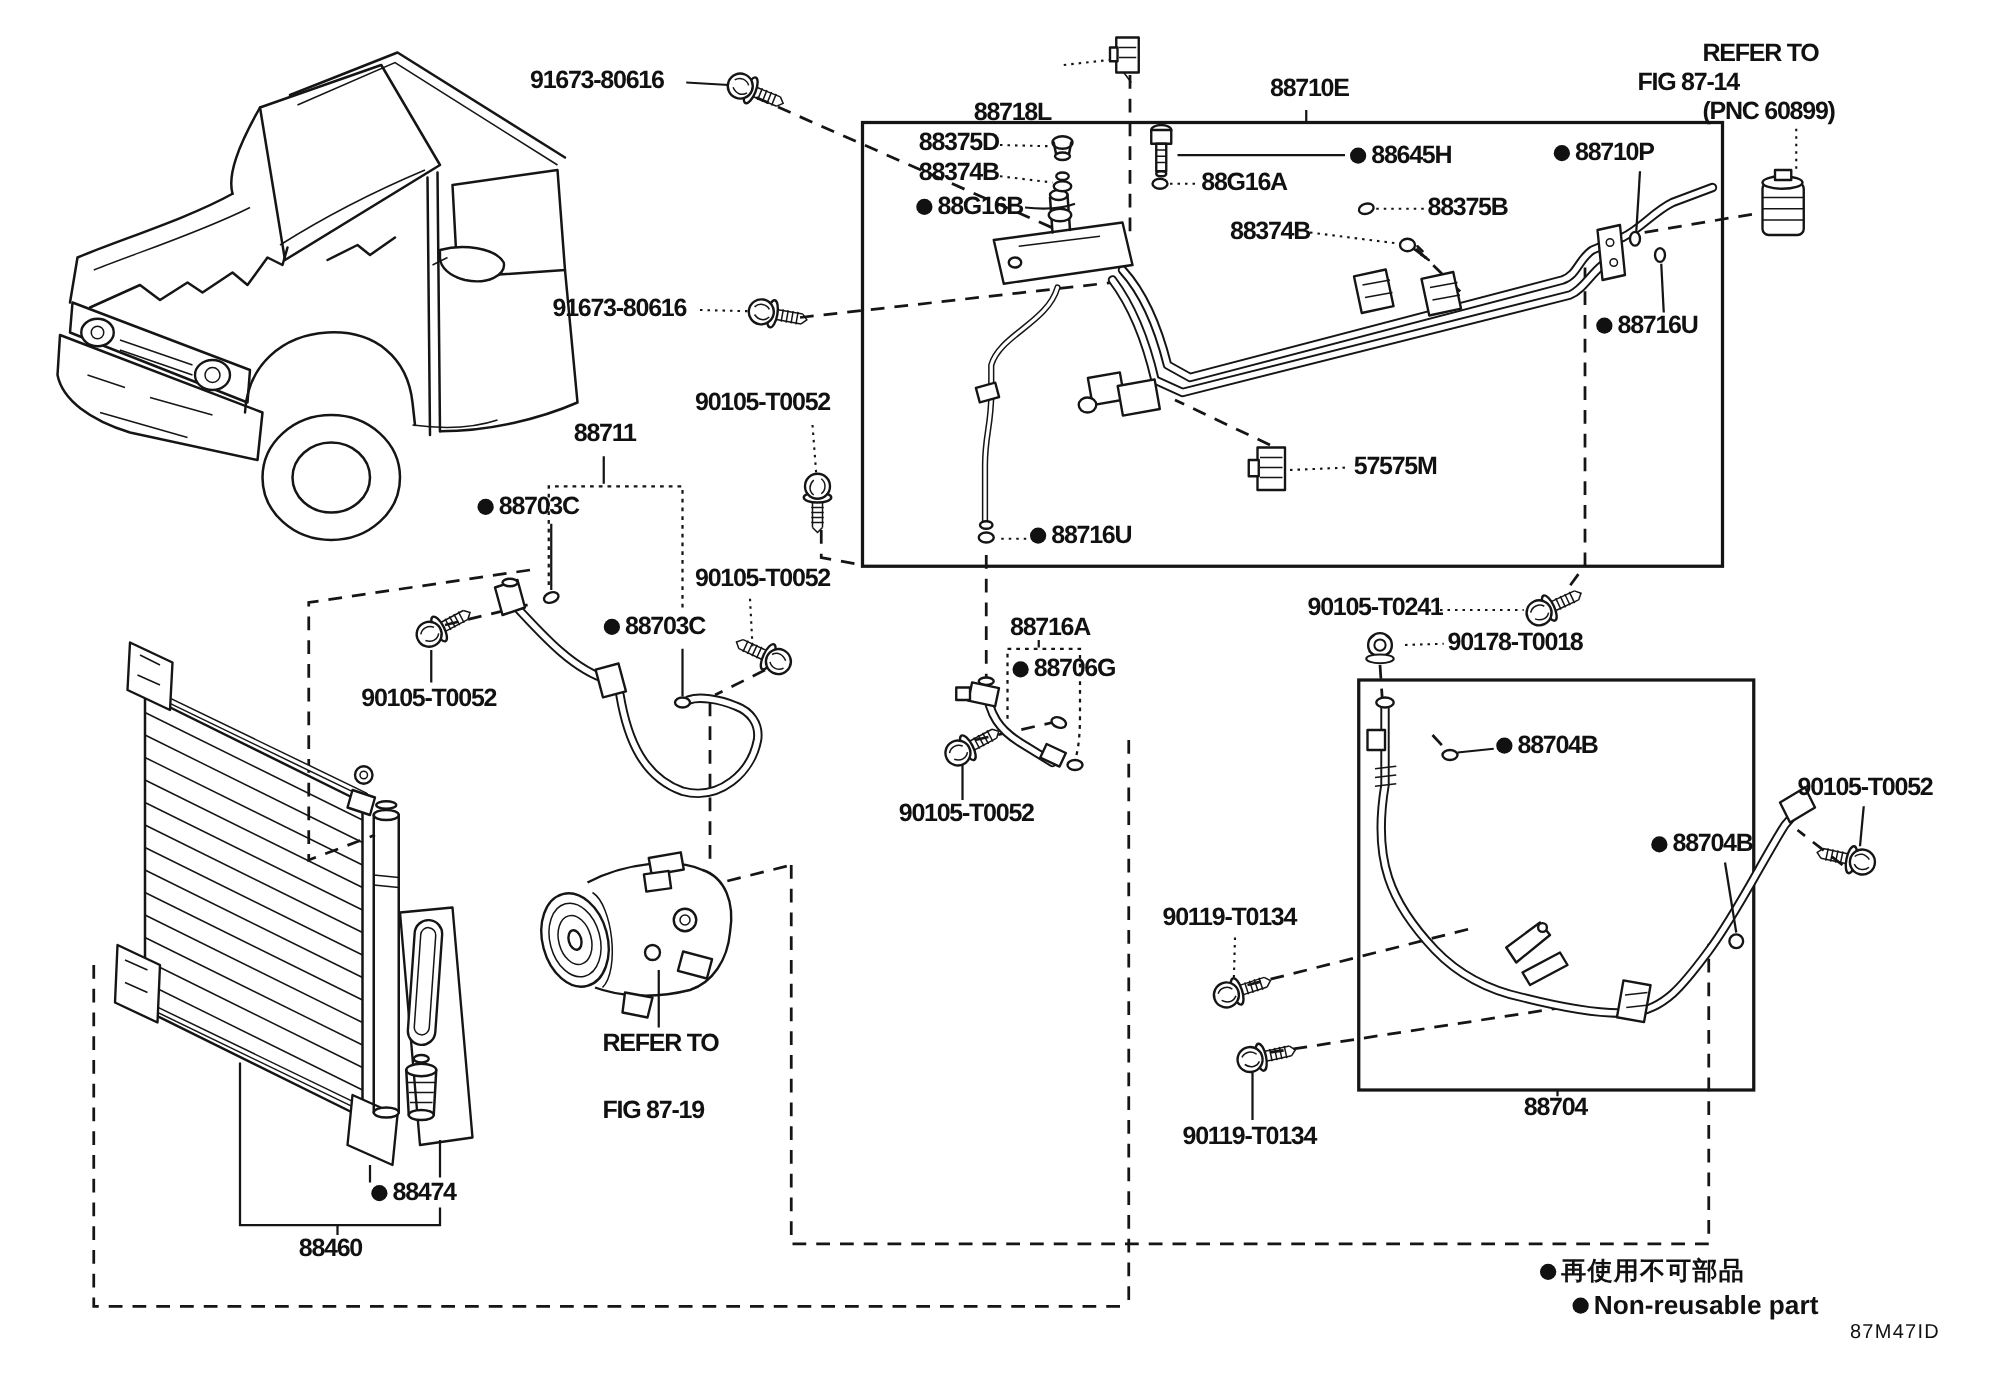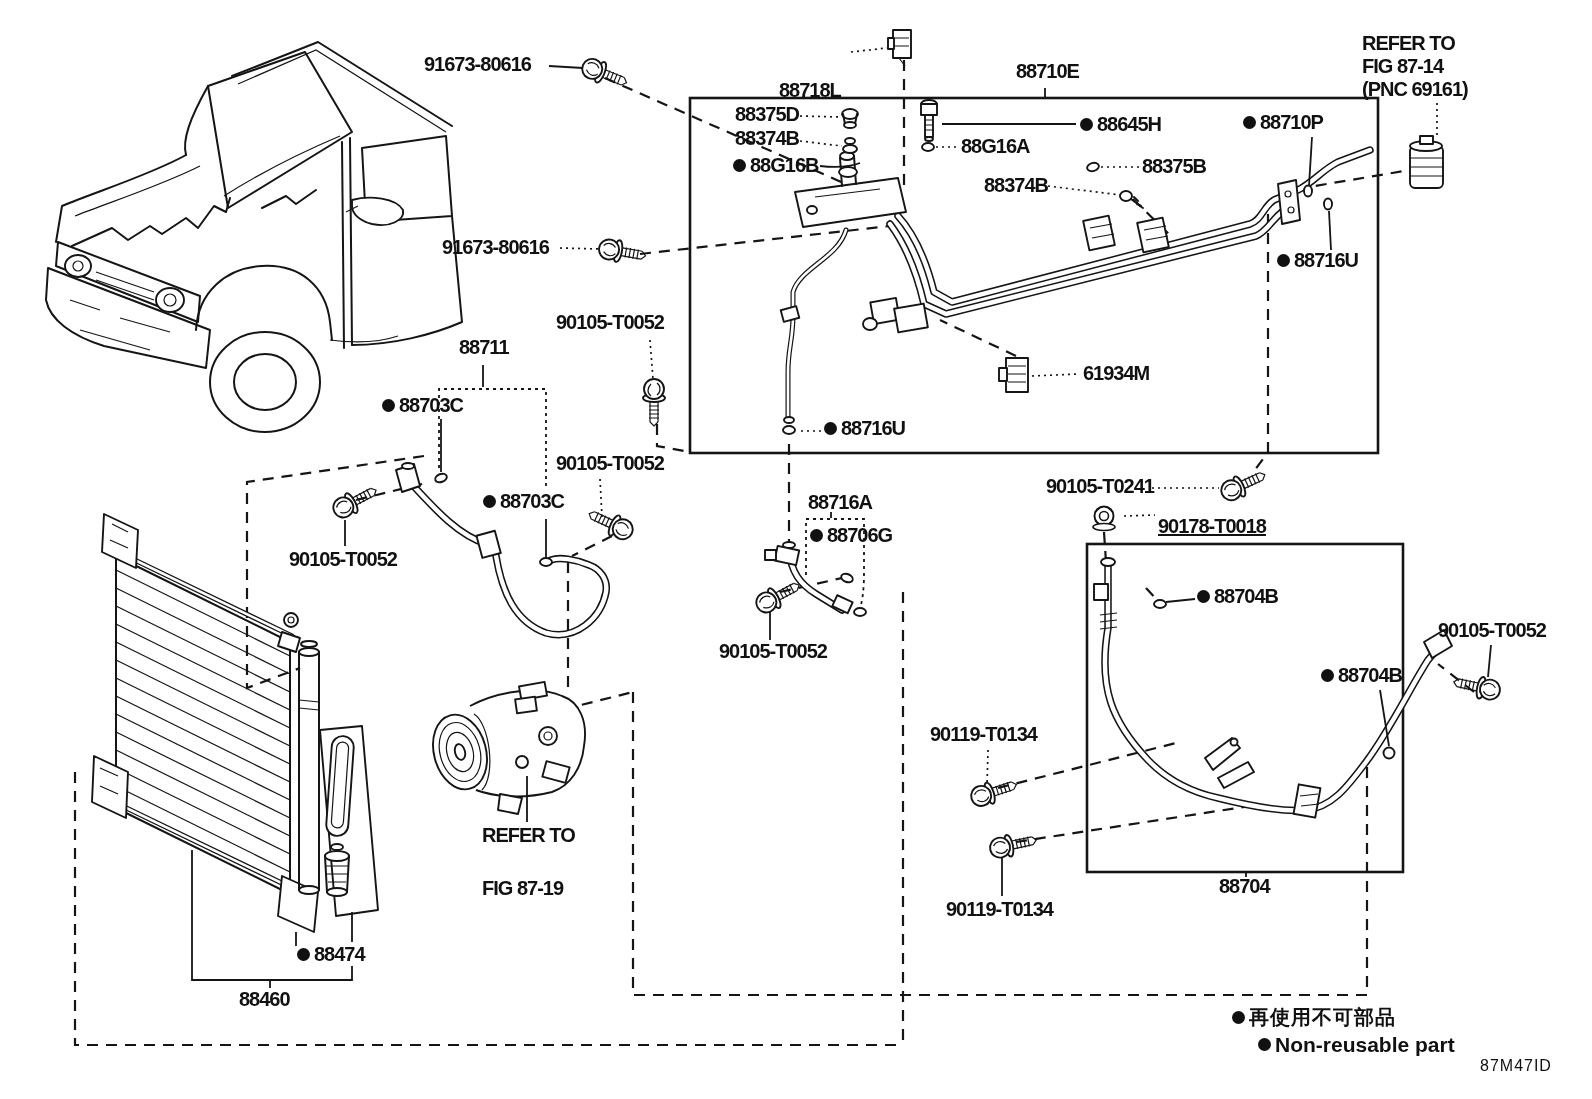--- a/index.html
+++ b/index.html
@@ -357,25 +357,25 @@
       </div>
       <div class="lbl" style="left: 779px; top: 40px; margin-top: 40px;">
         <span>88718L</span>
       </div>
       <div class="lbl" style="left: 1016px; top: 61px;">
         <span>88710E</span>
       </div>
       <div class="lbl" style="left: 1362px; top: 33px;">
         <span>REFER TO</span>
       </div>
-      <div class="lbl" style="left: 1362px; top: 56px;">
+      <div class="lbl" style="left: 1310px; top: 56px;">
         <span>FIG 87-14</span>
       </div>
       <div class="lbl" style="left: 1362px; top: 79px;">
-        <span>(PNC 69161)</span>
+        <span>(PNC 60899)</span>
       </div>
       <div class="lbl" style="left: 735px; top: 104px;">
         <span>88375D</span>
       </div>
       <div class="lbl" style="left: 735px; top: 128px;">
         <span>88374B</span>
       </div>
       <div class="lbl" style="left: 733px; top: 155px;">
         <span class="dot"></span>
         <span>88G16B</span>
@@ -408,37 +408,37 @@
         <span>90105-T0052</span>
       </div>
       <div class="lbl" style="left: 459px; top: 337px;">
         <span>88711</span>
       </div>
       <div class="lbl" style="left: 382px; top: 395px;">
         <span class="dot"></span>
         <span>88703C</span>
       </div>
       <div class="lbl" style="left: 1083px; top: 363px;">
-        <span>61934M</span>
+        <span>57575M</span>
       </div>
       <div class="lbl" style="left: 824px; top: 418px;">
         <span class="dot"></span>
         <span>88716U</span>
       </div>
       <div class="lbl" style="left: 556px; top: 453px;">
         <span>90105-T0052</span>
       </div>
       <div class="lbl" style="left: 483px; top: 491px;">
         <span class="dot"></span>
         <span>88703C</span>
       </div>
       <div class="lbl" style="left: 1046px; top: 476px; justify-content: flex-end;">
         <span>90105-T0241</span>
       </div>
-      <div class="lbl" style="left: 1158px; top: 516px; text-decoration: underline;">
+      <div class="lbl" style="left: 1158px; top: 504px;">
         <span>90178-T0018</span>
       </div>
       <div class="lbl" style="left: 808px; top: 492px;">
         <span>88716A</span>
       </div>
       <div class="lbl" style="left: 810px; top: 525px;">
         <span class="dot"></span>
         <span>88706G</span>
       </div>
       <div class="lbl" style="left: 289px; top: 549px;">

